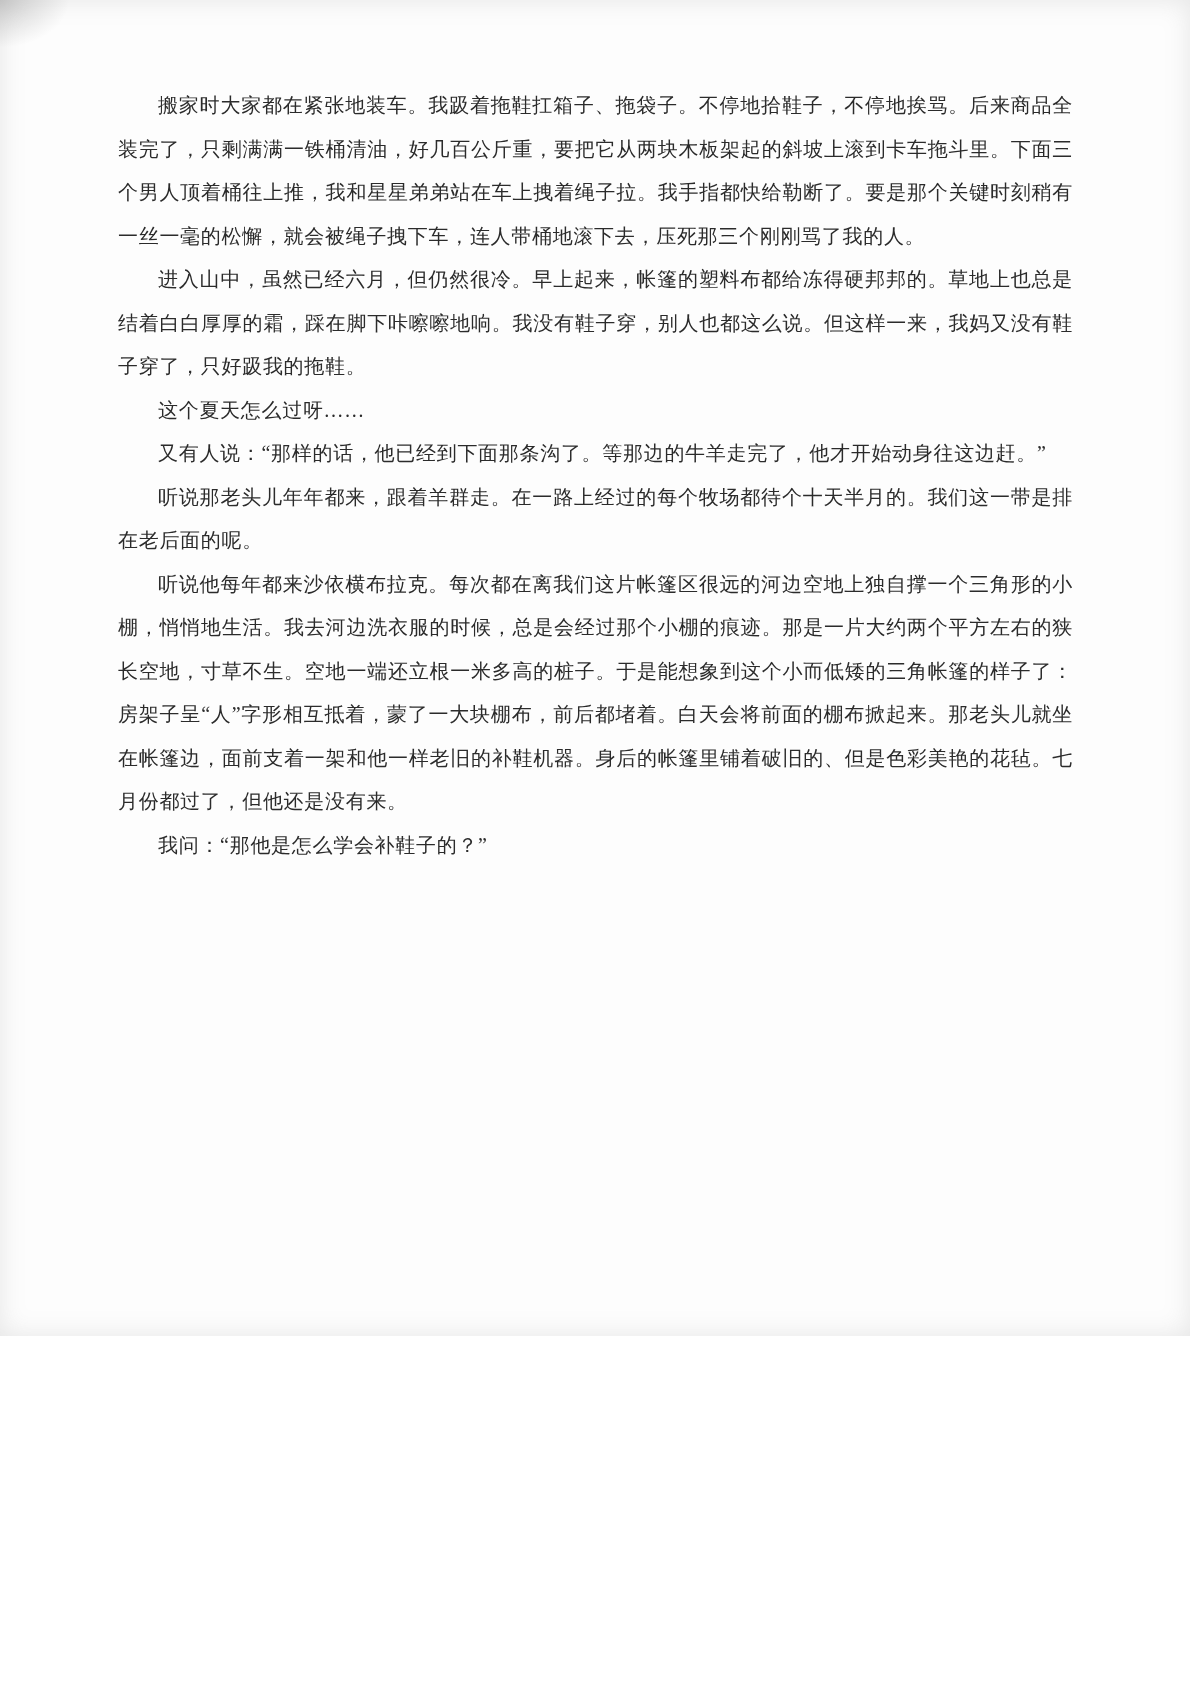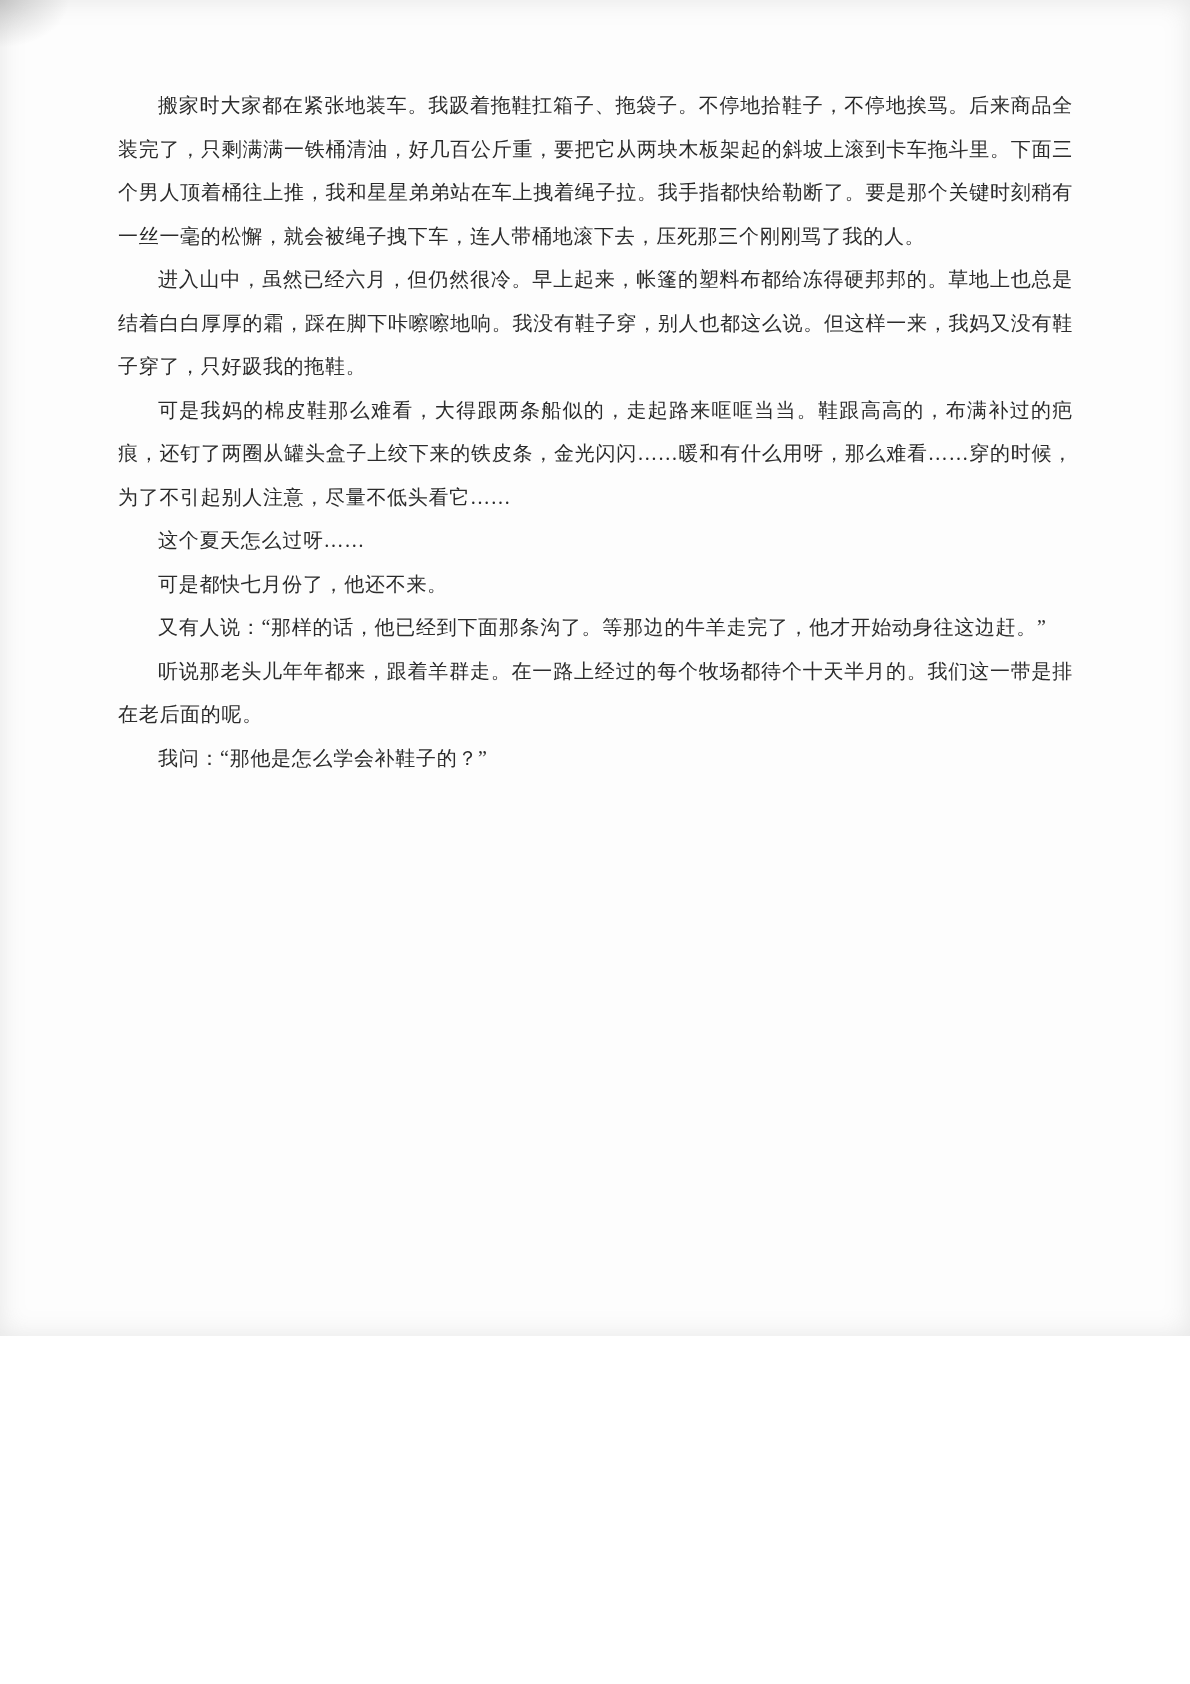--- a/index.html
+++ b/index.html
@@ -66,24 +66,23 @@
 </style>
 </head>
 <body>
 
 <div class="page">
   <div class="scan-corner"></div>
 
   <div class="content">
     <p>搬家时大家都在紧张地装车。我趿着拖鞋扛箱子、拖袋子。不停地拾鞋子，不停地挨骂。后来商品全装完了，只剩满满一铁桶清油，好几百公斤重，要把它从两块木板架起的斜坡上滚到卡车拖斗里。下面三个男人顶着桶往上推，我和星星弟弟站在车上拽着绳子拉。我手指都快给勒断了。要是那个关键时刻稍有一丝一毫的松懈，就会被绳子拽下车，连人带桶地滚下去，压死那三个刚刚骂了我的人。</p>
     <p>进入山中，虽然已经六月，但仍然很冷。早上起来，帐篷的塑料布都给冻得硬邦邦的。草地上也总是结着白白厚厚的霜，踩在脚下咔嚓嚓地响。我没有鞋子穿，别人也都这么说。但这样一来，我妈又没有鞋子穿了，只好趿我的拖鞋。</p>
-    <p>可是我妈的棉皮鞋那么难看，大得跟两条船似的，走起路来哐哐当当。鞋跟高高的，布满补过的疤痕，还钉了两圈从罐头盒子上绞下来的铁皮条，金光闪闪……暖和有什么用呀，那么难看……穿的时候，为了不引起别人注意，尽量不低头看它……</p>
     <p>这个夏天怎么过呀……</p>
-    <p>可是都快七月份了，他还不来。</p>
     <p>又有人说：“那样的话，他已经到下面那条沟了。等那边的牛羊走完了，他才开始动身往这边赶。”</p>
     <p>听说那老头儿年年都来，跟着羊群走。在一路上经过的每个牧场都待个十天半月的。我们这一带是排在老后面的呢。</p>
+    <p>听说他每年都来沙依横布拉克。每次都在离我们这片帐篷区很远的河边空地上独自撑一个三角形的小棚，悄悄地生活。我去河边洗衣服的时候，总是会经过那个小棚的痕迹。那是一片大约两个平方左右的狭长空地，寸草不生。空地一端还立根一米多高的桩子。于是能想象到这个小而低矮的三角帐篷的样子了：房架子呈“人”字形相互抵着，蒙了一大块棚布，前后都堵着。白天会将前面的棚布掀起来。那老头儿就坐在帐篷边，面前支着一架和他一样老旧的补鞋机器。身后的帐篷里铺着破旧的、但是色彩美艳的花毡。七月份都过了，但他还是没有来。</p>
     <p>我问：“那他是怎么学会补鞋子的？”</p>
   </div>
 
   <div class="footer">
     <span>语文试题第 4 页</span><span class="gap"></span><span>共 10 页</span>
   </div>
 </div>
 
 </body></html>

